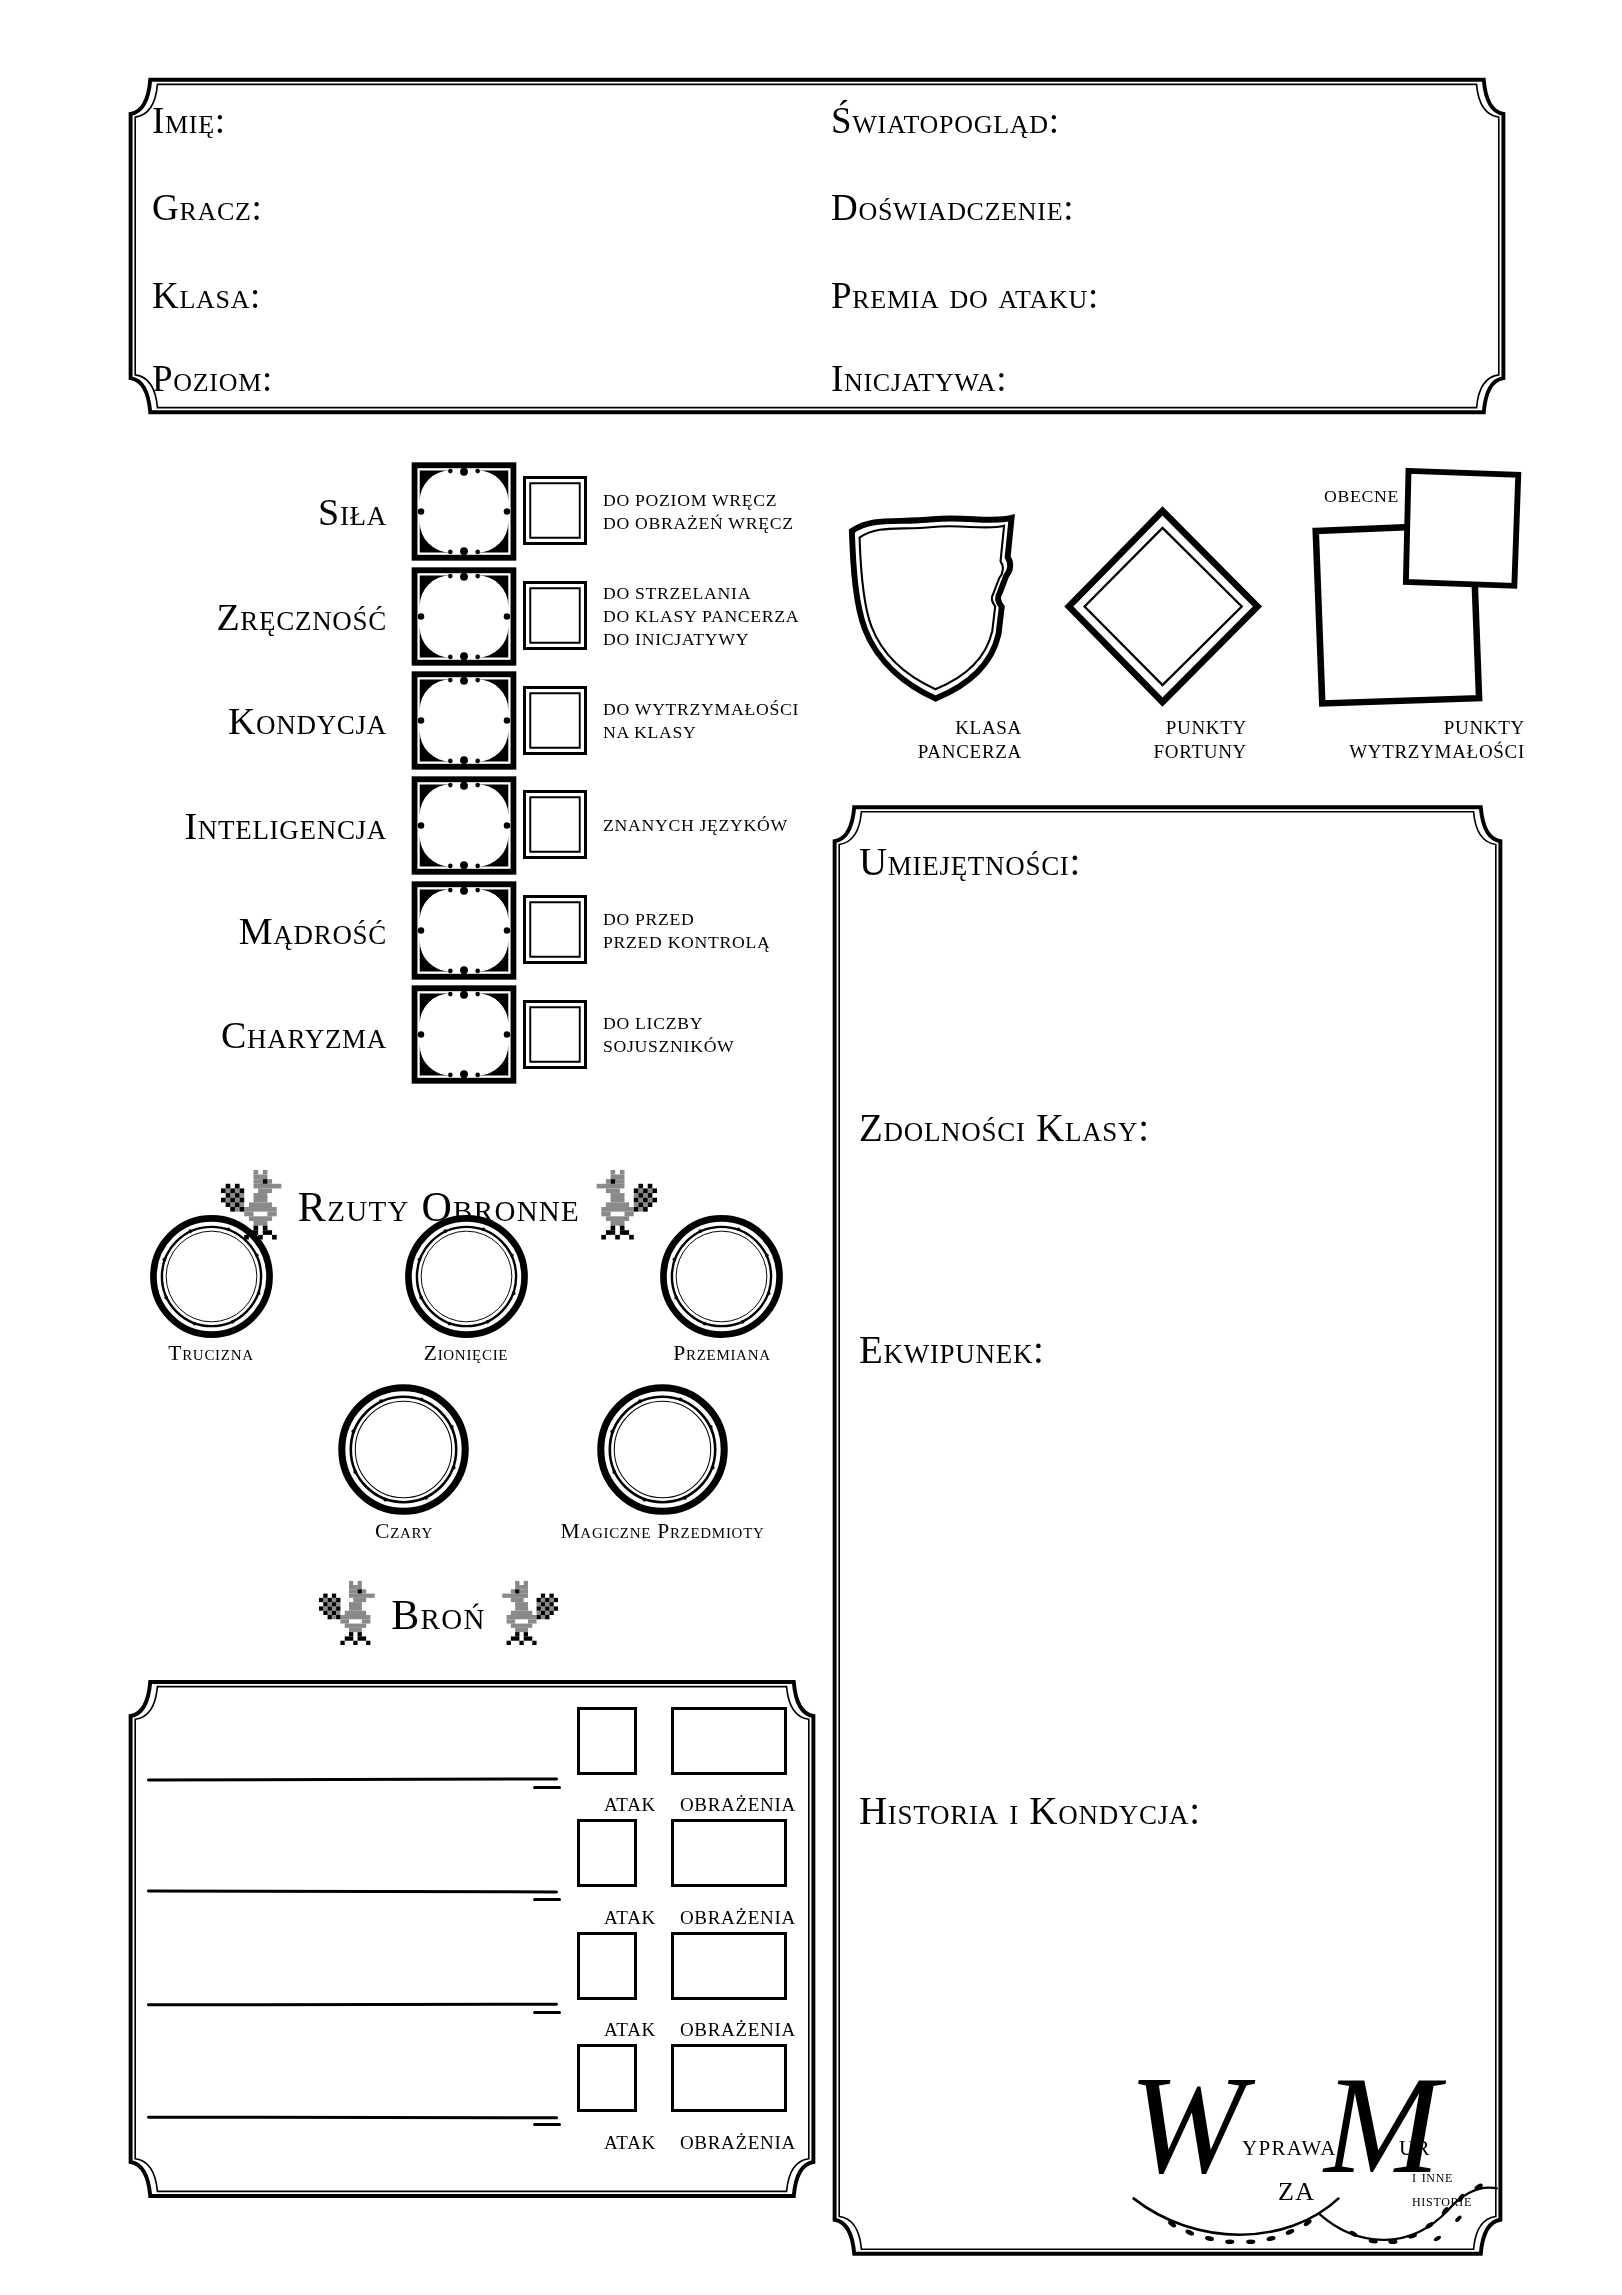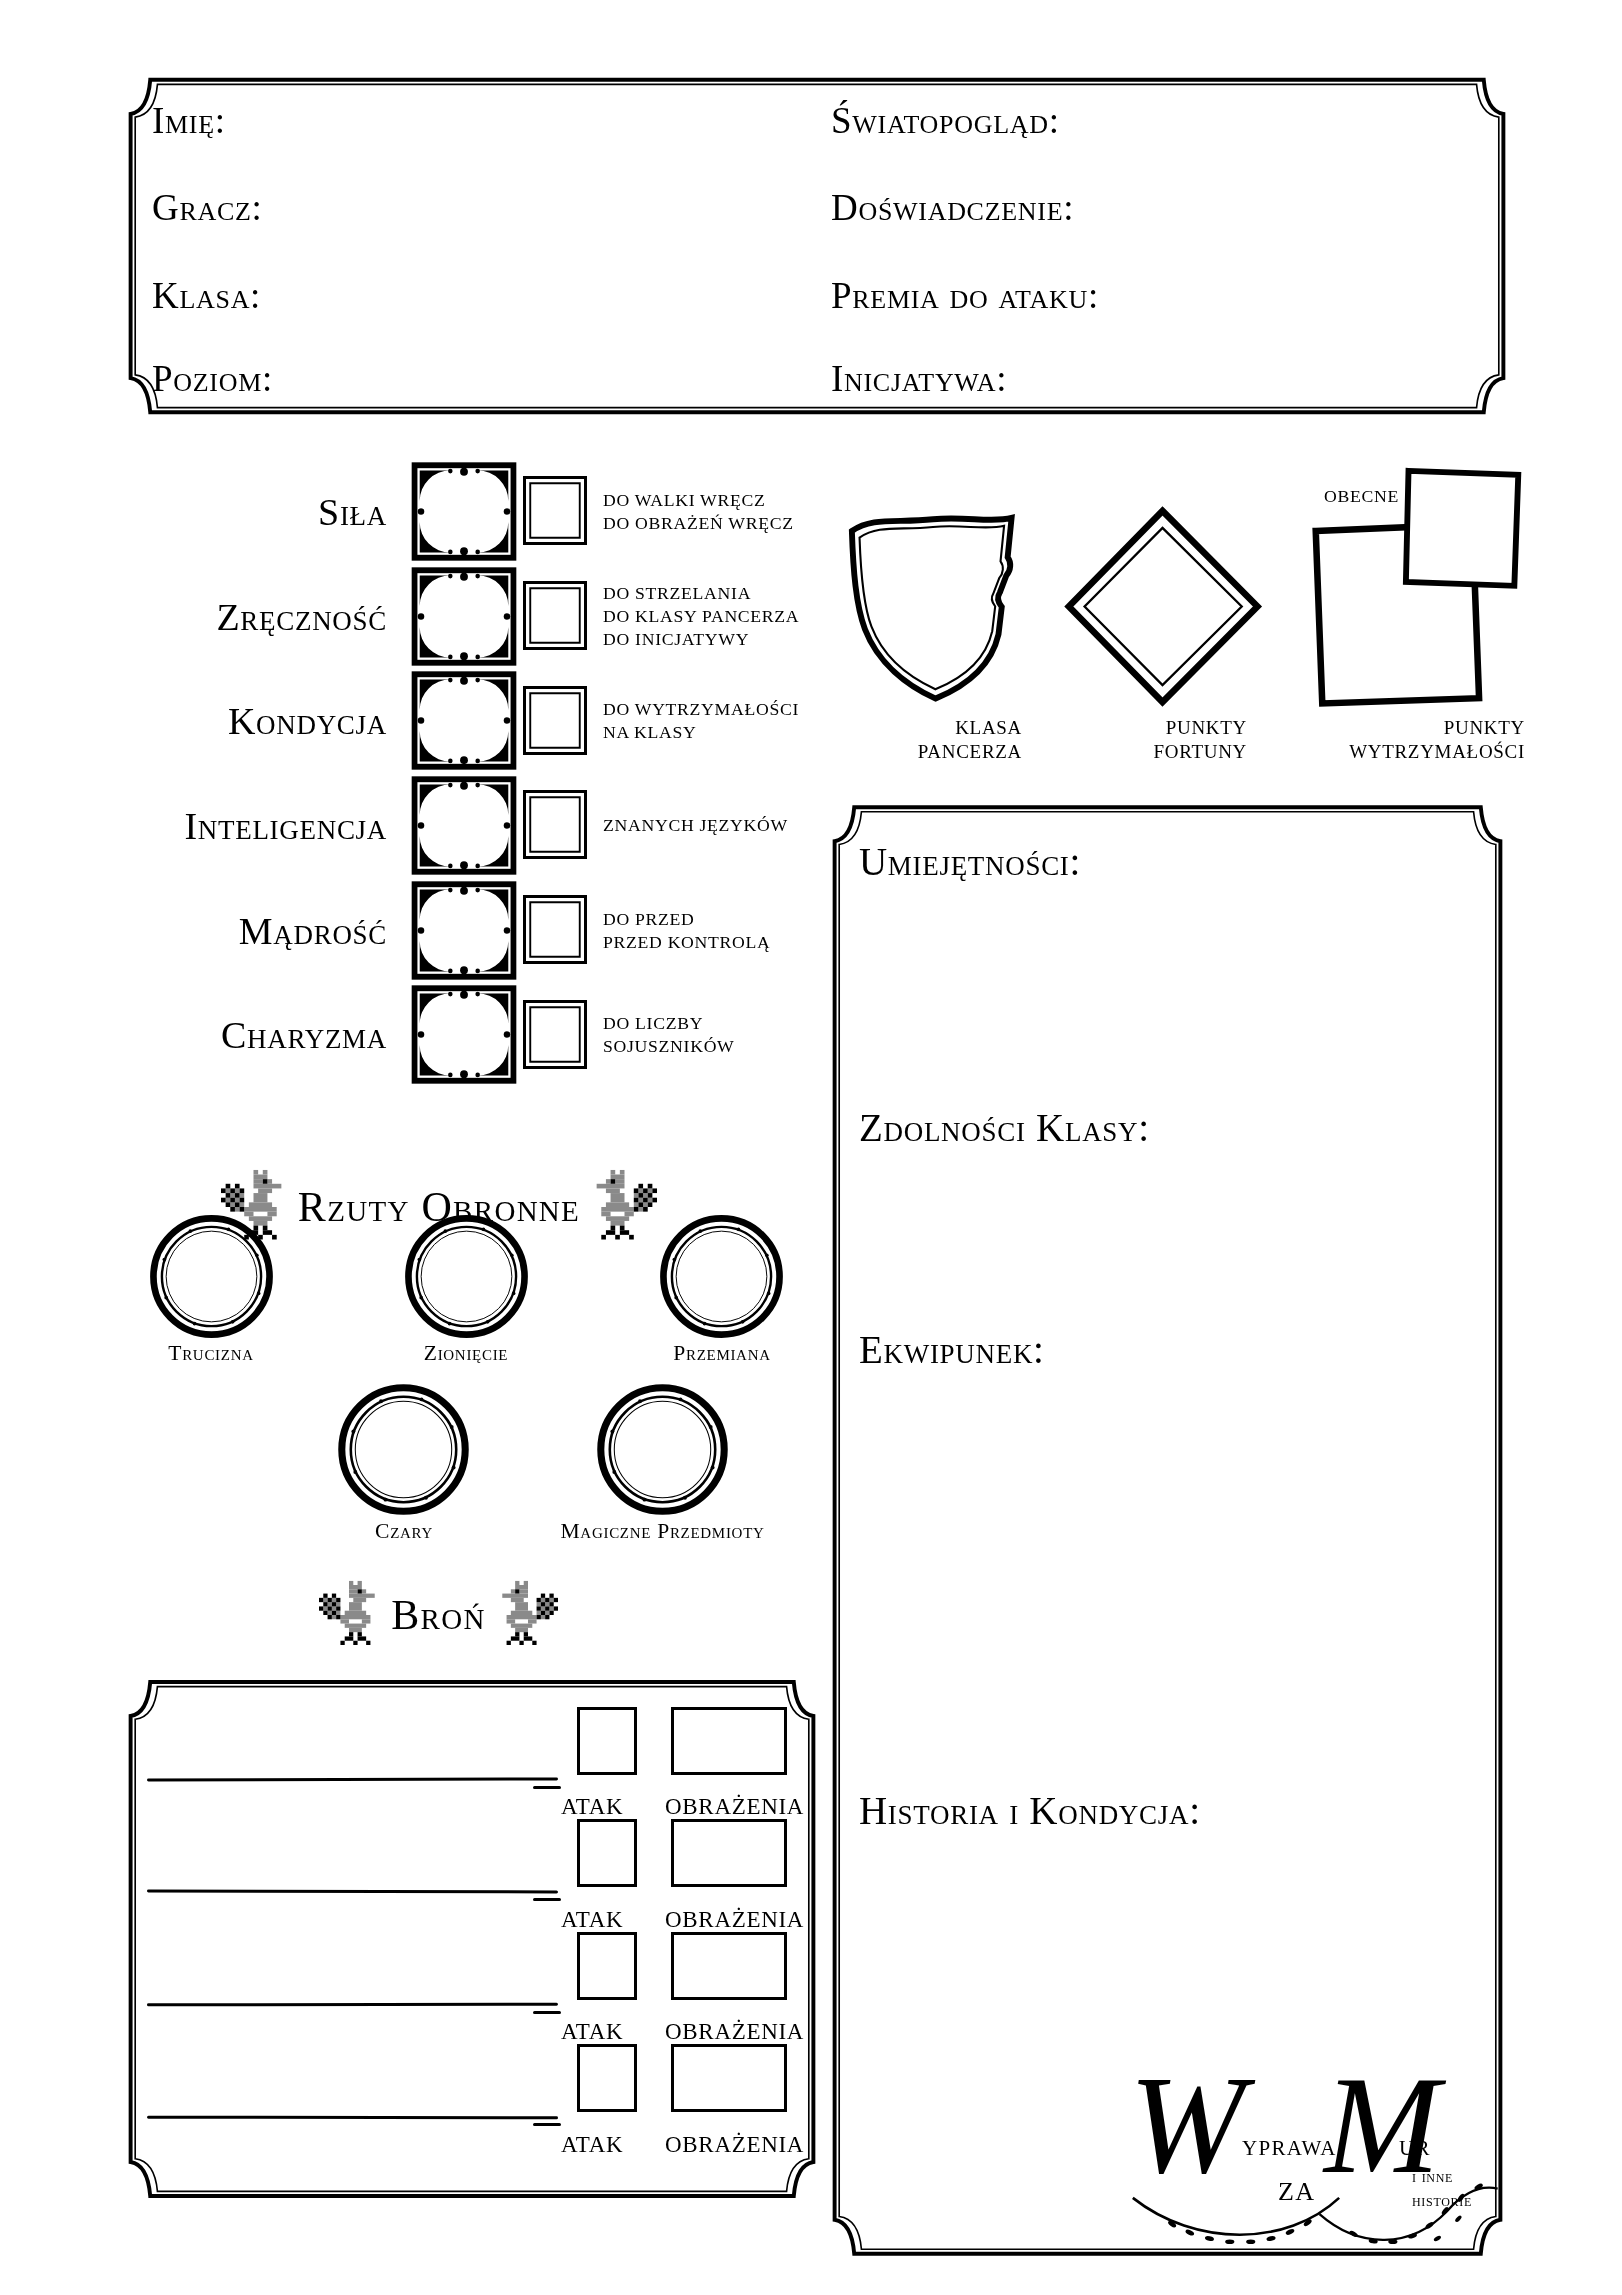--- a/index.html
+++ b/index.html
@@ -15,21 +15,21 @@
   .attr-lines{width:236px;height:99px;display:flex;flex-direction:column;justify-content:center;gap:4.6px;}
   .attr-lines span{font-size:17.7px;letter-spacing:0.7px;line-height:1.05;}
   .mini{width:58px;height:63px;border:3.9px solid #000;
         box-shadow:inset 0 0 0 3.3px #fff, inset 0 0 0 5.2px #000;background:#fff;}
   .stat-lbl{font-size:19px;line-height:24px;text-align:right;letter-spacing:0.7px;}
   .circ-lbl{font-size:21.6px;text-align:center;letter-spacing:0.7px;}
   .sec-title{font-size:42px;letter-spacing:1.3px;white-space:nowrap;}
   .panel-h{font-size:39px;letter-spacing:0.7px;white-space:nowrap;}
   .wline{background:#000;border-radius:2px;}
   .wbox{border:3.9px solid #000;background:#fff;}
-  .wlbl{font-size:23px;text-align:left;letter-spacing:0.7px;}
+  .wlbl{font-size:19px;text-align:right;letter-spacing:0.7px;}
   .hdr-row{display:flex;align-items:center;justify-content:center;gap:11.8px;}
   .logo-big{font-size:139px;font-style:italic;line-height:1;}
 </style>
 </head>
 <body>
 
 <svg width="0" height="0" style="position:absolute">
   <defs>
     <symbol id="ornate" viewBox="0 0 162 152">
       <rect x="5" y="5" width="152" height="142" fill="none" stroke="#000" stroke-width="9"></rect>
@@ -165,21 +165,21 @@
   </svg>
 
 <div class="abs mini" style="left:523px;top:476px"></div>
 <div class="abs mini" style="left:523px;top:581px"></div>
 <div class="abs mini" style="left:523px;top:686px"></div>
 <div class="abs mini" style="left:523px;top:790px"></div>
 <div class="abs mini" style="left:523px;top:895px"></div>
 <div class="abs mini" style="left:523px;top:1000px"></div>
 
 <div class="abs attr-lines" style="left:603px;top:462px">
-  <span>DO WALKI WRĘCZ</span>
+  <span>DO POZIOM WRĘCZ</span>
     <span>DO OBRAŻEŃ WRĘCZ</span>
 </div>
 <div class="abs attr-lines" style="left:603px;top:567px">
   <span>DO STRZELANIA</span>
     <span>DO KLASY PANCERZA</span>
     <span>DO INICJATYWY</span>
 </div>
 <div class="abs attr-lines" style="left:603px;top:671px">
   <span>DO WYTRZYMAŁOŚCI</span>
     <span>NA KLASY</span>

